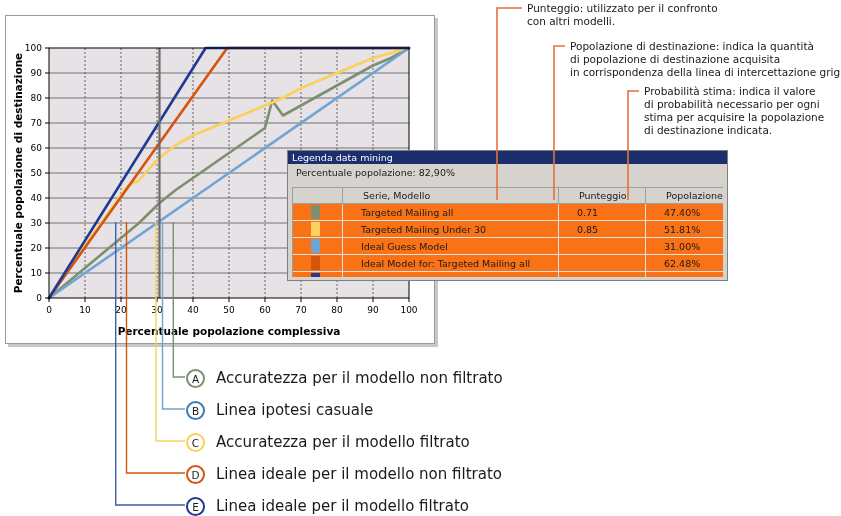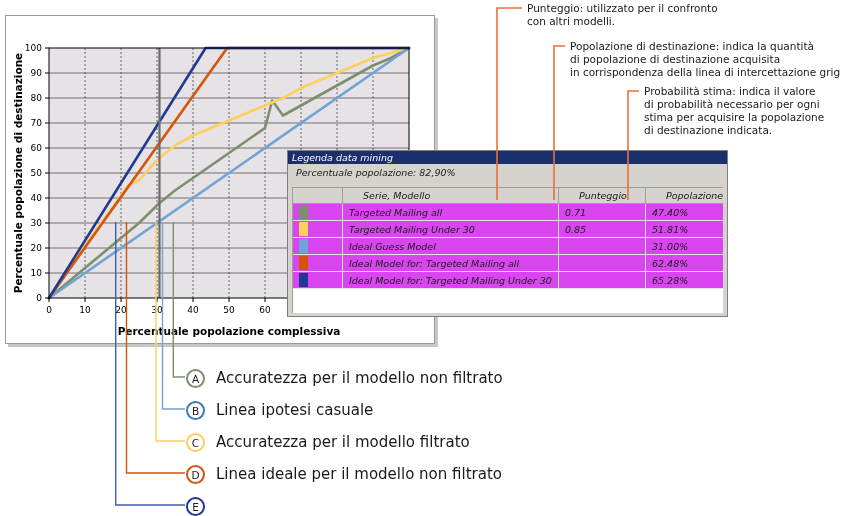--- a/index.html
+++ b/index.html
@@ -22,26 +22,25 @@
   #chart-svg{position:absolute;left:0;top:0;}
 
   .axis-title{
     font-family:"DejaVu Sans","Liberation Sans",sans-serif;
     font-weight:bold;font-size:10.5px;fill:#000;
   }
   .tick-lbl{font-size:9px;fill:#000;font-family:"DejaVu Sans","Liberation Sans",sans-serif;}
 
   
   #dm-legend{
-    left:287px;top:150px;width:441px;height:167px;
+    left:287px;top:150px;width:441px;height:131px;
     background:#d6d3ce;
     border:1px solid #7f7f7f;
     box-sizing:border-box;
     font-size:9.5px;
-    font-style:italic;
   }
   #dm-title{
     height:13px;line-height:13px;
     background:#1b2f6e;
     color:#ffffff;
     padding:0 4px;
     font-size:9.5px;
     white-space:nowrap;
     overflow:hidden;
   }
@@ -68,26 +67,26 @@
     text-align:left;
     padding:1px 20px;
     height:13px;
     color:#1a1a1a;
     white-space:nowrap;
     overflow:hidden;
   }
   table.legend-grid td{
     border-right:1px solid #e2e2e2;
     border-bottom:1px solid #e2e2e2;
-    padding:1px 6px;
+    padding:1px 18px;
     height:14px;
     color:#1a1a1a;
     white-space:nowrap;
     overflow:hidden;
-    background:#d946ef;
+    background:#f97316;
   }
   td.swatch-cell,th.swatch-cell{width:9px;padding:0;border-right:1px solid #9e9e9e;}
   td.swatch-cell{border-bottom:1px solid #e2e2e2;}
   .swatch{width:9px;height:14px;display:block;}
   .col-serie{width:175px;}
   .col-score{width:46px;}
   .col-pop{width:116px;}
 
   
   .callout-text{
@@ -287,14 +286,15 @@
     <div class="key-row" style="display: flex; align-items: center; height: 32px;">
       <div class="key-badge" style="border-color:#fcd05c;"><span>C</span></div>
       <div class="key-label" style="margin-left:11px;">Accuratezza per il modello filtrato</div>
     </div>
     <div class="key-row" style="display: flex; align-items: center; height: 32px;">
       <div class="key-badge" style="border-color:#d4540c;"><span>D</span></div>
       <div class="key-label" style="margin-left:11px;">Linea ideale per il modello non filtrato</div>
     </div>
     <div class="key-row" style="display: flex; align-items: center; height: 32px;">
       <div class="key-badge" style="border-color:#1f3a93;"><span>E</span></div>
+      <div class="key-label" style="margin-left:11px;">Linea ideale per il modello filtrato</div>
     </div>
   </div>
 
 </body></html>

